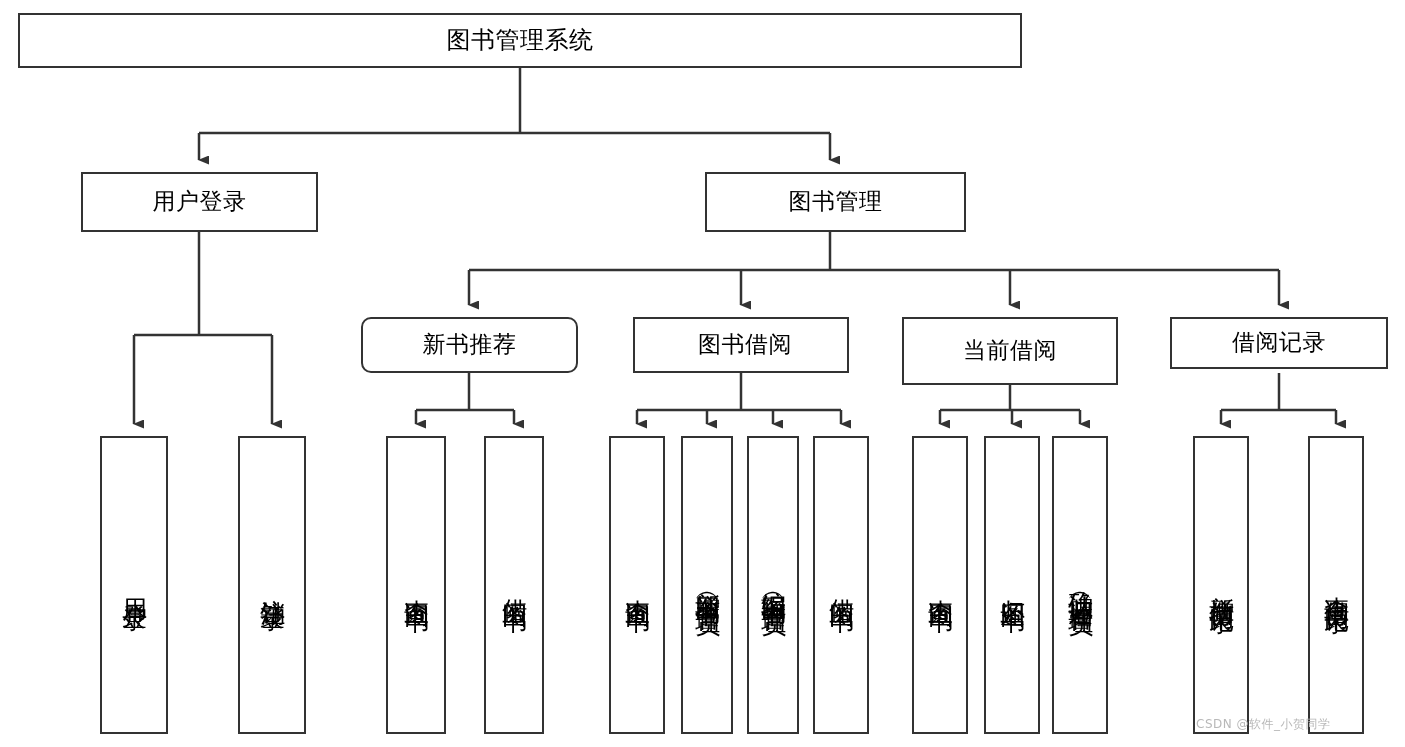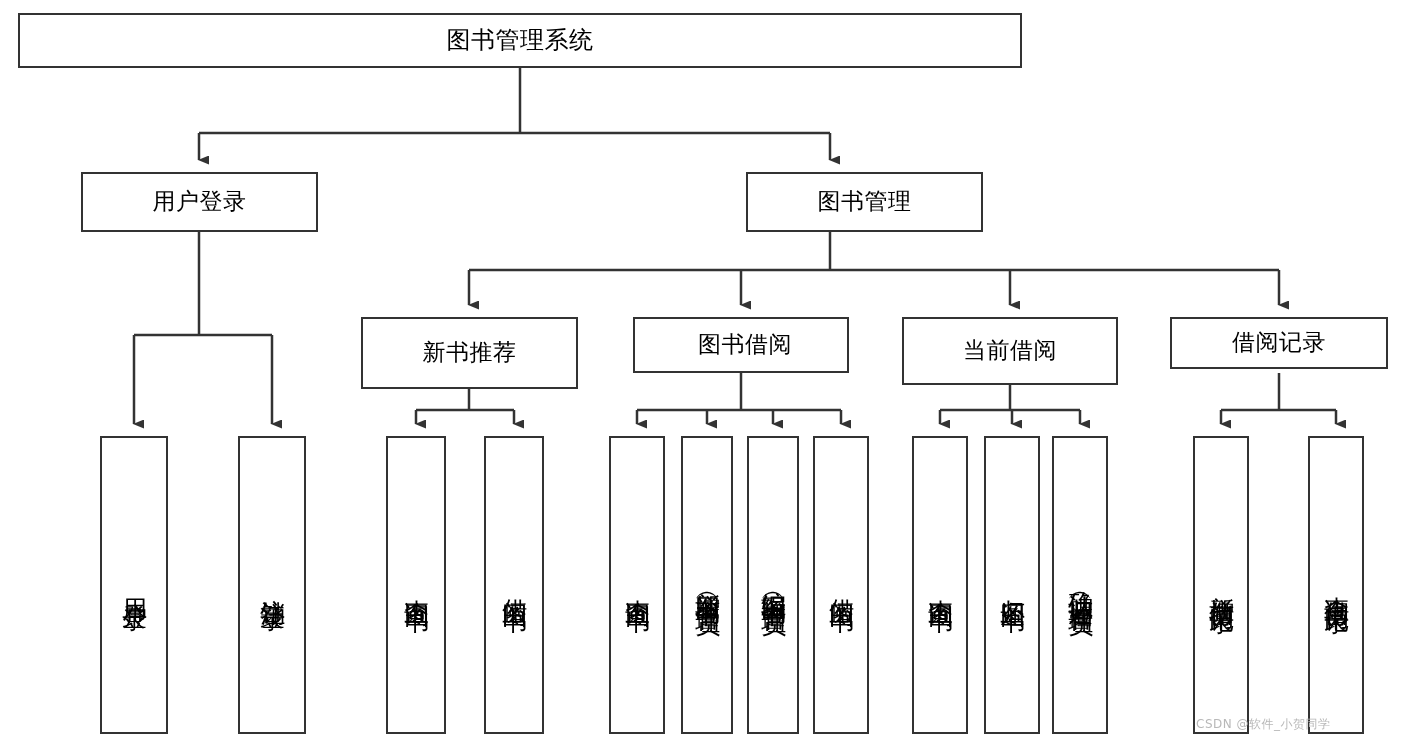--- a/index.html
+++ b/index.html
@@ -130,25 +130,25 @@
     </g>
   </svg>
 
   <div class="node horiz root" style="left:18px; top:13px; width:1004px; height:55px;">
     <span class="node-label">图书管理系统</span>
   </div>
 
   <div class="node horiz" style="left:81px; top:172px; width:237px; height:60px;">
     <span class="node-label">用户登录</span>
   </div>
-  <div class="node horiz" style="left:746px; top:172px; width:237px; height:60px;">
+  <div class="node horiz" style="left:705px; top:172px; width:261px; height:60px;">
     <span class="node-label">图书管理</span>
   </div>
 
-  <div class="node horiz" style="left:361px; top:317px; width:217px; height:72px;">
+  <div class="node horiz" style="left:361px; top:317px; width:217px; height:56px;border-radius:10px;">
     <span class="node-label">新书推荐</span>
   </div>
   <div class="node horiz" style="left:633px; top:317px; width:216px; height:56px;padding-left:8px;">
     <span class="node-label">图书借阅</span>
   </div>
   <div class="node horiz" style="left:902px; top:317px; width:216px; height:68px;">
     <span class="node-label">当前借阅</span>
   </div>
   <div class="node horiz" style="left:1170px; top:317px; width:218px; height:52px;">
     <span class="node-label">借阅记录</span>

